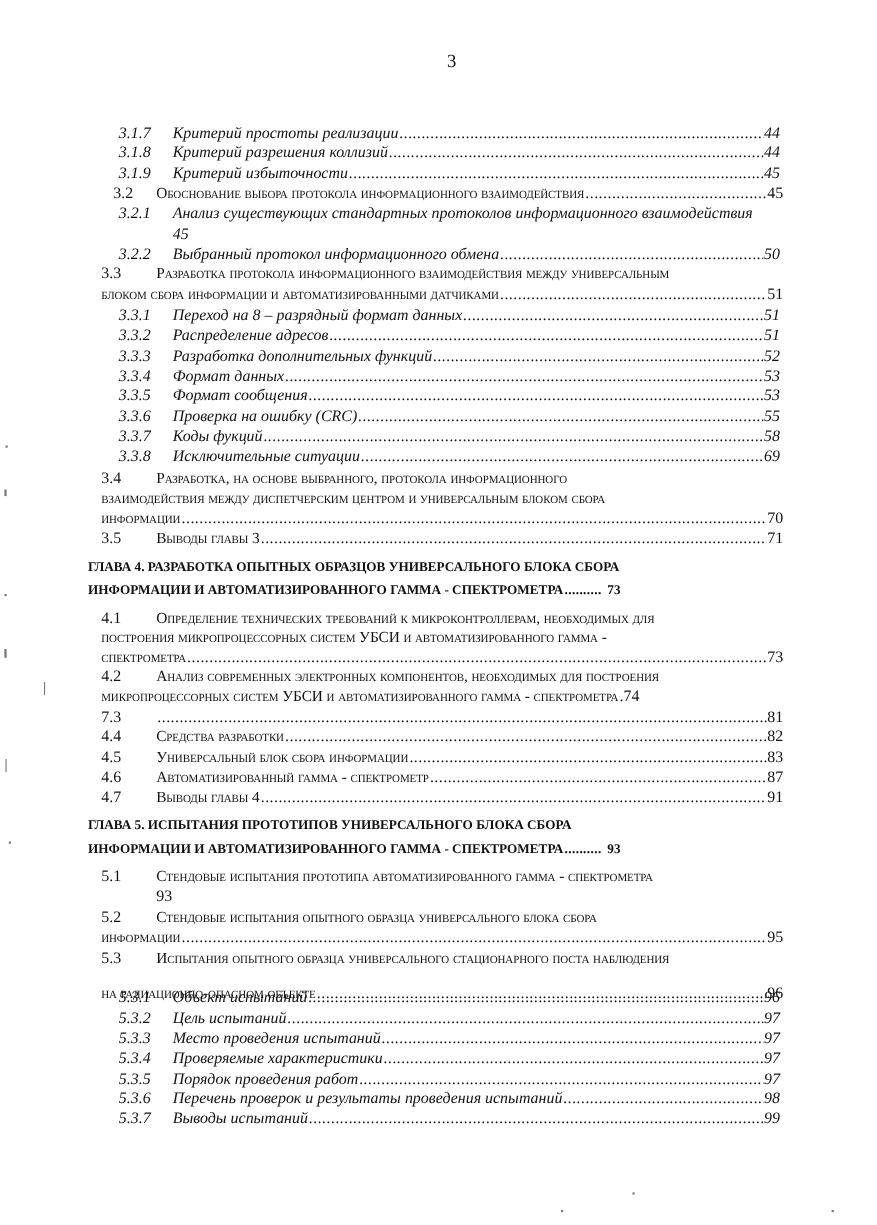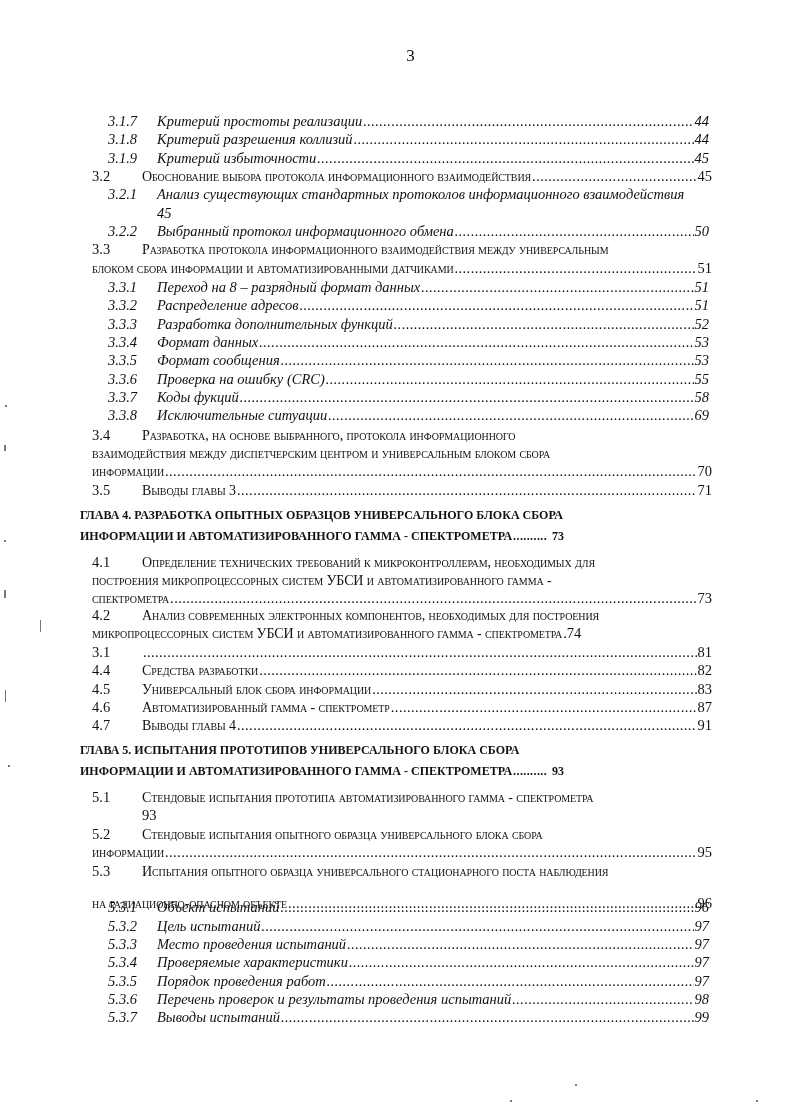--- a/index.html
+++ b/index.html
@@ -47,21 +47,21 @@
   <div class="row sub" style="top:149px;left:0;width:797px;">
     <span class="num" style="left:108px;">3.1.9</span>
     <div class="line" style="left:157px;width:552px;">
       <span class="t">Критерий избыточности</span>
       <span class="dots"></span>
       <span class="pg">45</span>
     </div>
   </div>
 
   <div class="row" style="top:167px;left:0;width:797px;">
-    <span class="num" style="left:92px;text-align:right;">3.2</span>
+    <span class="num" style="left:103px;text-align:right;">3.2</span>
     <div class="line" style="left:142px;width:570px;">
       <span class="t sc">Обоснование выбора протокола информационного взаимодействия</span>
       <span class="dots"></span>
       <span class="pg">45</span>
     </div>
   </div>
 
   <div class="row sub" style="top:185px;left:0;width:632px;height:38px;">
     <span class="num" style="left:108px;">3.2.1</span>
     <span class="num" style="left:157px;">Анализ существующих стандартных протоколов информационного взаимодействия</span>
@@ -203,21 +203,21 @@
     <span class="num" style="left:92px;">4.2</span>
     <span class="num sc" style="left:142px;">Анализ современных электронных компонентов, необходимых для построения</span>
     <div class="line" style="left:92px;top:18px;width:620px;">
       <span class="t sc">микропроцессорных систем УБСИ и автоматизированного гамма - спектрометра</span>
       <span style="margin-left:1px;">.</span>
       <span class="pg">74</span>
     </div>
   </div>
 
   <div class="row" style="top:643px;left:0;width:797px;">
-    <span class="num" style="left:92px;">3.1</span>
+    <span class="num" style="left:92px;">7.3</span>
     <div class="line" style="left:142px;width:570px;">
       <span class="dots"></span>
       <span class="pg">81</span>
     </div>
   </div>
 
   <div class="row" style="top:661px;left:0;width:797px;">
     <span class="num" style="left:92px;">4.4</span>
     <div class="line" style="left:142px;width:570px;">
       <span class="t sc">Средства разработки</span>

